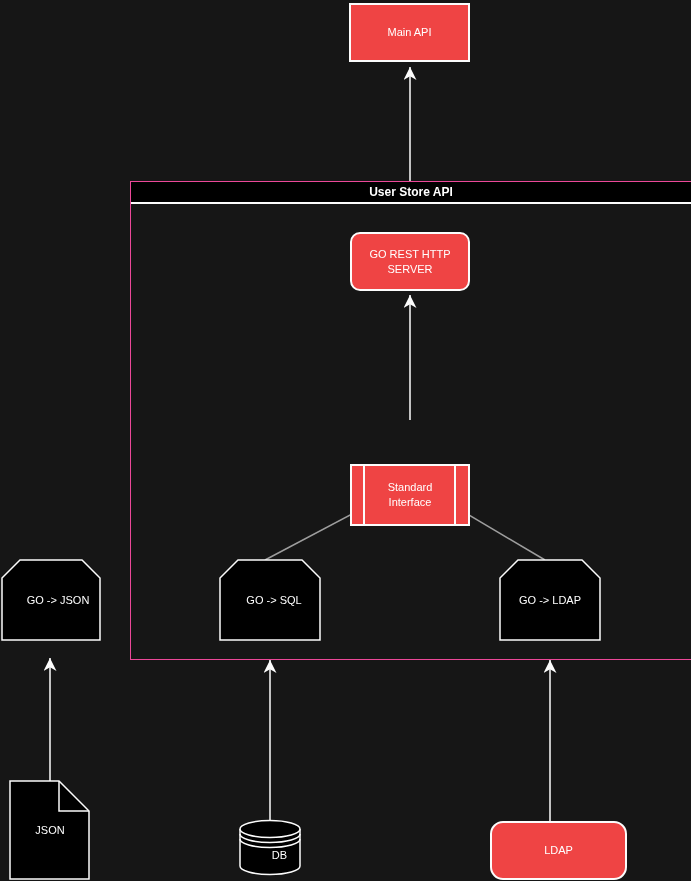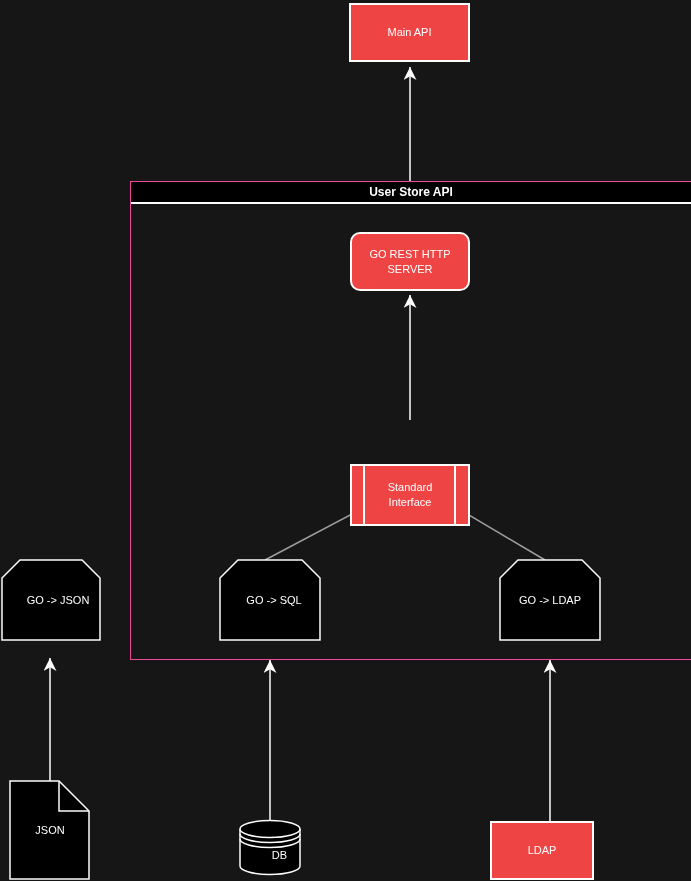--- a/index.html
+++ b/index.html
@@ -63,21 +63,21 @@
     justify-content: center;
     text-align: center;
     font-size: 11px;
     line-height: 15px;
     z-index: 4;
     pointer-events: none;
   }
   #node-main-api   { left: 349px; top: 3px;   width: 121px; height: 59px; }
   #node-go-rest    { left: 350px; top: 232px; width: 120px; height: 59px; border-radius: 10px; }
   #node-std-iface  { left: 350px; top: 420px; width: 120px; height: 62px; position: absolute; margin-top: 44px; }
-  #node-ldap       { left: 490px; top: 821px; width: 104px; height: 59px; }
+  #node-ldap       { left: 490px; top: 821px; width: 137px; height: 59px; border-radius: 13px; }
   .iface-bar {
     position: absolute;
     top: 0; bottom: 0;
     width: 0;
     border-left: 2px solid #fcfcfc;
   }
   .iface-bar.left  { left: 11px; }
   .iface-bar.right { right: 12px; }
   #label-go-rest-wrap { width: 100px; }
   #label-std-iface-wrap { width: 72px; }

